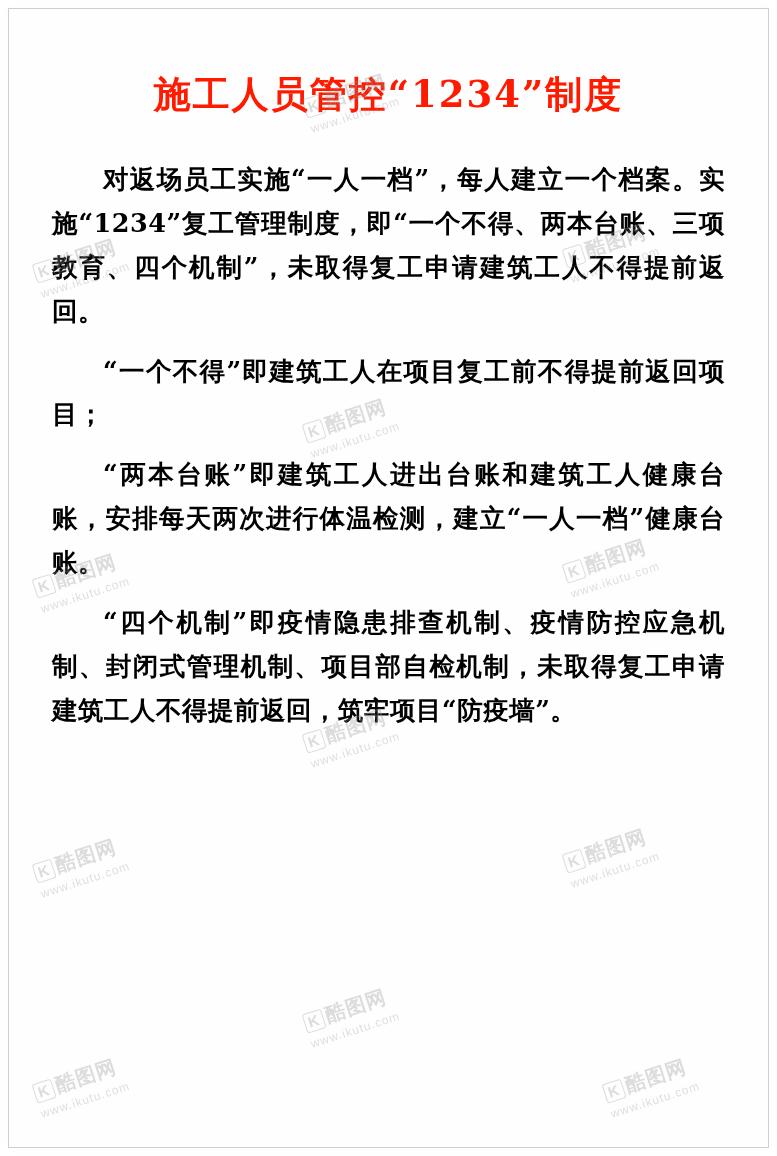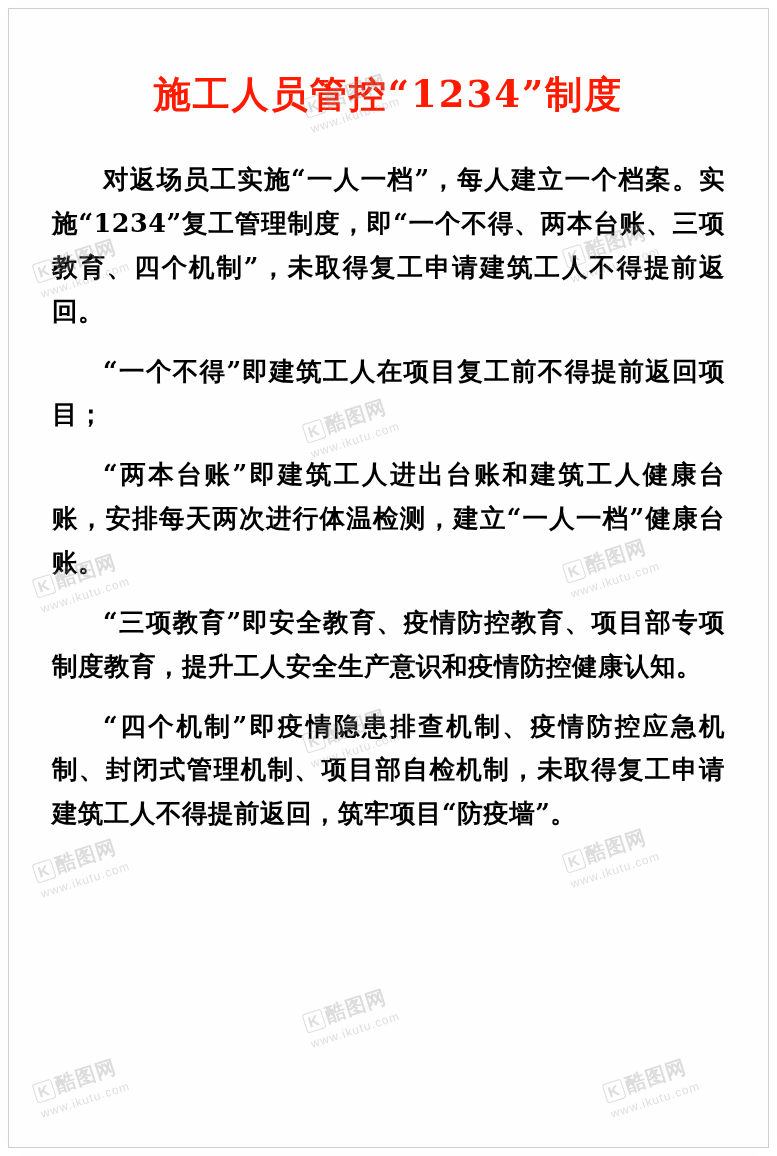--- a/index.html
+++ b/index.html
@@ -116,21 +116,20 @@
 <div class="page">
 
   <div class="border-frame"></div>
 
   <div class="content">
     <h1 class="doc-title">施工人员管控“1234”制度</h1>
 
     <p class="para">对返场员工实施“一人一档”，每人建立一个档案。实施“1234”复工管理制度，即“一个不得、两本台账、三项教育、四个机制”，未取得复工申请建筑工人不得提前返回。</p>
     <p class="para">“一个不得”即建筑工人在项目复工前不得提前返回项目；</p>
     <p class="para">“两本台账”即建筑工人进出台账和建筑工人健康台账，安排每天两次进行体温检测，建立“一人一档”健康台账。</p>
-    <p class="para">“三项教育”即安全教育、疫情防控教育、项目部专项制度教育，提升工人安全生产意识和疫情防控健康认知。</p>
     <p class="para">“四个机制”即疫情隐患排查机制、疫情防控应急机制、封闭式管理机制、项目部自检机制，未取得复工申请建筑工人不得提前返回，筑牢项目“防疫墙”。</p>
   </div>
 
   <div class="watermarks">
     <div class="wm" style="left:30px; top:260px;">
       <span class="wm-logo"><span class="wm-k">K</span><span>酷图网</span></span>
       <span class="wm-url">www.ikutu.com</span>
     </div>
     <div class="wm" style="left:560px; top:245px;">
       <span class="wm-logo"><span class="wm-k">K</span><span>酷图网</span></span>

